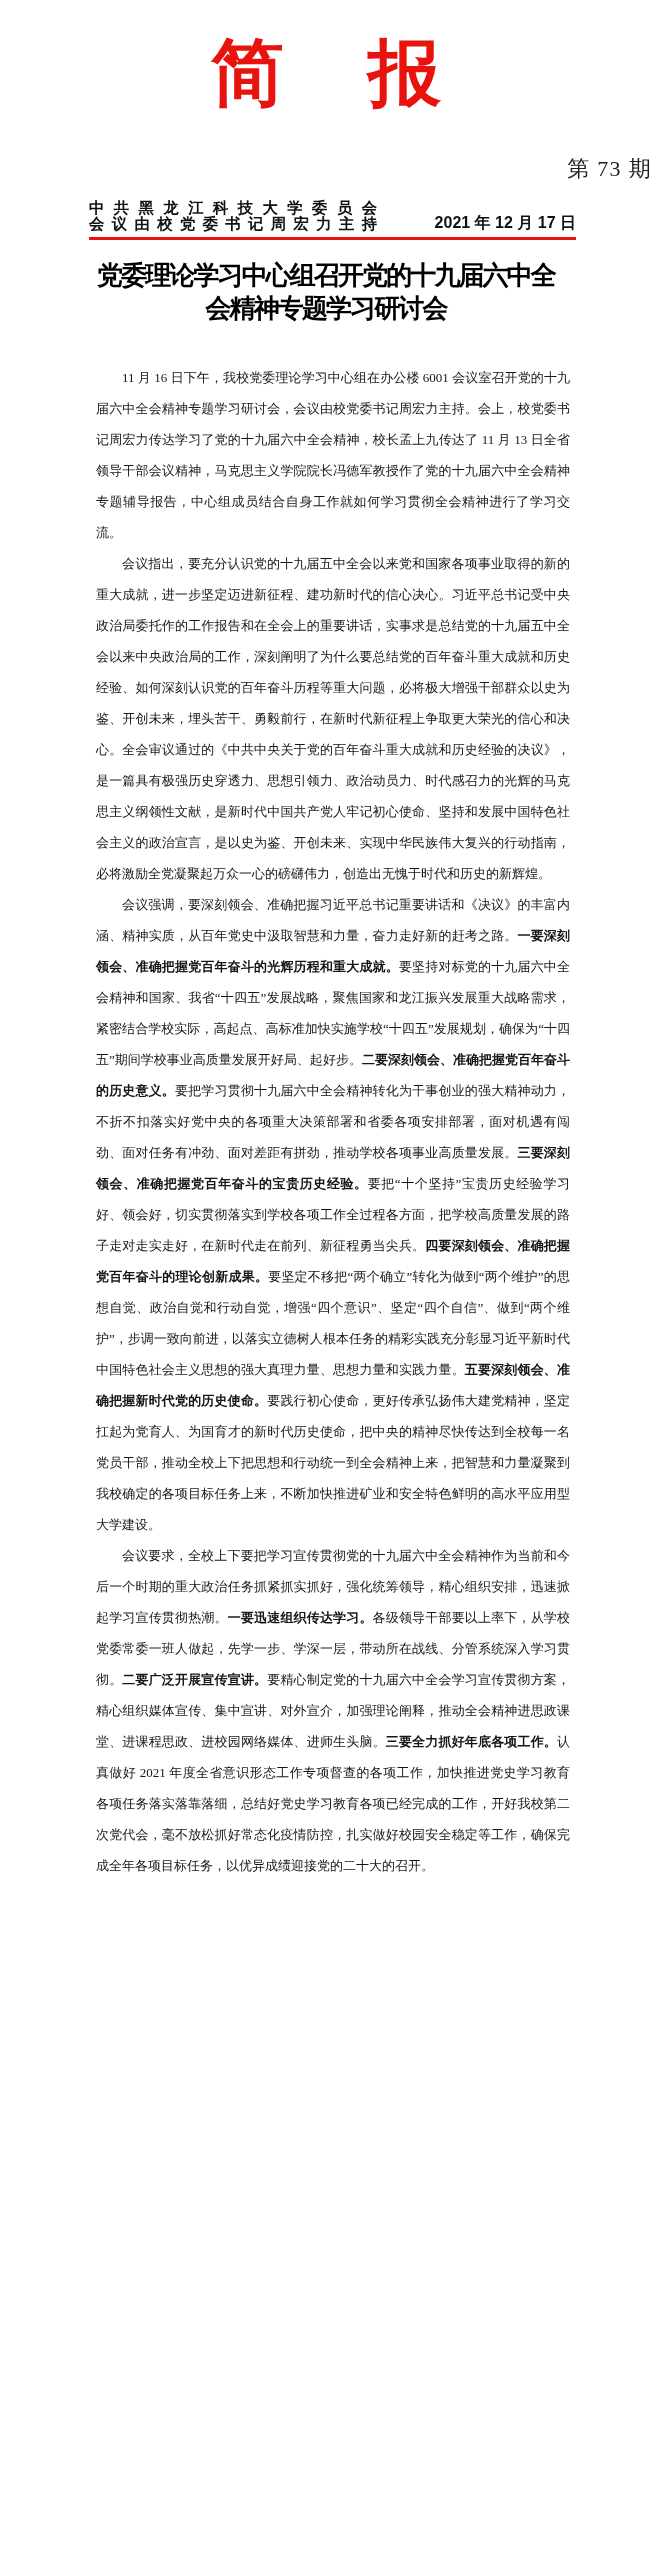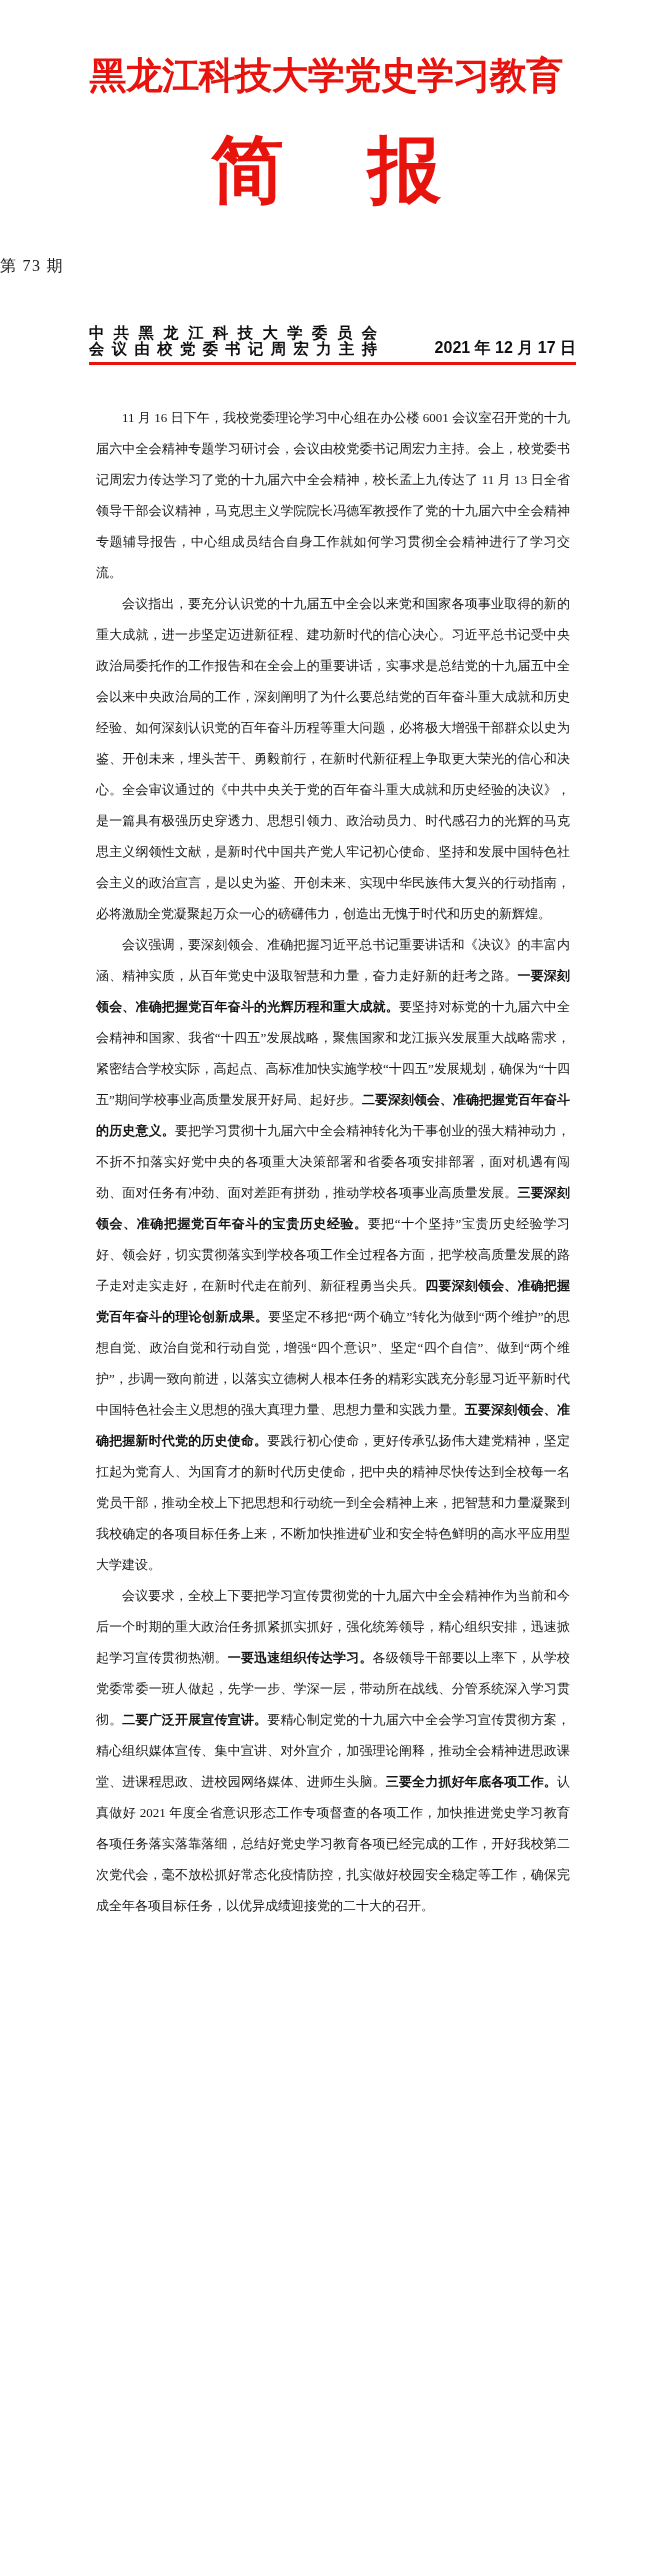--- a/index.html
+++ b/index.html
@@ -14,25 +14,25 @@
     font-family:"Liberation Serif","DejaVu Serif",serif;
     font-weight:bold; font-size:37px; line-height:42px;
     letter-spacing:-0.6px; color:var(--accent); white-space:nowrap;
   }
   .bulletin {
     margin-top:34px; display:flex; justify-content:center; gap:84px;
     font-family:"Liberation Sans","DejaVu Sans",sans-serif;
     font-weight:bold; font-size:73px; line-height:78px; color:var(--accent);
   }
   .issue {
-    margin-top:47px; text-align:left;
-    font-size:16px; line-height:19px; color:#1d1d1d; letter-spacing:1.3px;
+    margin-top:47px; text-align:right;
+    font-size:22px; line-height:19px; color:#1d1d1d; letter-spacing:1.3px;
   }
   .pub-row {
-    margin:50px 76px 0 89px;
+    margin:22px 76px 0 89px;
     display:flex; justify-content:space-between; align-items:flex-end;
   }
   .org {
     width:288px;
     font-family:"Liberation Sans","DejaVu Sans",sans-serif;
     font-weight:bold; font-size:15.3px; line-height:16px; color:#101010;
   }
   .org-line { text-align:justify; text-align-last:justify; }
   .pub-date {
     font-family:"Liberation Sans","DejaVu Sans",sans-serif;
@@ -54,39 +54,42 @@
     text-align:justify;
   }
   .body-para { margin:0; text-indent:2em; }
   .run-bold { font-weight:bold; }
 </style>
 </head>
 <body>
 
 <div class="page">
 
-  <div class="masthead">黑龙江科技大学党史学习教育</div>
 
   <div class="bulletin">
     <span>简</span>
     <span>报</span>
   </div>
 
   <div class="issue">第 73 期</div>
 
   <div class="pub-row">
     <div class="org">
       <div class="org-line">中共黑龙江科技大学委员会</div>
       <div class="org-line">会议由校党委书记周宏力主持</div>
     </div>
     <div class="pub-date">2021 年 12 月 17 日</div>
   </div>
 
   <div class="red-rule"></div>
 
+  <h1 class="article-title">
+    <span class="title-line">党委理论学习中心组召开党的十九届六中全</span>
+    <span class="title-line">会精神专题学习研讨会</span>
+  </h1>
 
   <div class="article-body">
       <p class="body-para"><span>11 月 16 日下午，我校党委理论学习中心组在办公楼 6001 会议室召开党的十九届六中全会精神专题学习研讨会，会议由校党委书记周宏力主持。会上，校党委书记周宏力传达学习了党的十九届六中全会精神，校长孟上九传达了 11 月 13 日全省领导干部会议精神，马克思主义学院院长冯德军教授作了党的十九届六中全会精神专题辅导报告，中心组成员结合自身工作就如何学习贯彻全会精神进行了学习交流。</span></p>
       <p class="body-para"><span>会议指出，要充分认识党的十九届五中全会以来党和国家各项事业取得的新的重大成就，进一步坚定迈进新征程、建功新时代的信心决心。习近平总书记受中央政治局委托作的工作报告和在全会上的重要讲话，实事求是总结党的十九届五中全会以来中央政治局的工作，深刻阐明了为什么要总结党的百年奋斗重大成就和历史经验、如何深刻认识党的百年奋斗历程等重大问题，必将极大增强干部群众以史为鉴、开创未来，埋头苦干、勇毅前行，在新时代新征程上争取更大荣光的信心和决心。全会审议通过的《中共中央关于党的百年奋斗重大成就和历史经验的决议》，是一篇具有极强历史穿透力、思想引领力、政治动员力、时代感召力的光辉的马克思主义纲领性文献，是新时代中国共产党人牢记初心使命、坚持和发展中国特色社会主义的政治宣言，是以史为鉴、开创未来、实现中华民族伟大复兴的行动指南，必将激励全党凝聚起万众一心的磅礴伟力，创造出无愧于时代和历史的新辉煌。</span></p>
       <p class="body-para"><span>会议强调，要深刻领会、准确把握习近平总书记重要讲话和《决议》的丰富内涵、精神实质，从百年党史中汲取智慧和力量，奋力走好新的赶考之路。</span><span class="run-bold">一要深刻领会、准确把握党百年奋斗的光辉历程和重大成就。</span><span>要坚持对标党的十九届六中全会精神和国家、我省“十四五”发展战略，聚焦国家和龙江振兴发展重大战略需求，紧密结合学校实际，高起点、高标准加快实施学校“十四五”发展规划，确保为“十四五”期间学校事业高质量发展开好局、起好步。</span><span class="run-bold">二要深刻领会、准确把握党百年奋斗的历史意义。</span><span>要把学习贯彻十九届六中全会精神转化为干事创业的强大精神动力，不折不扣落实好党中央的各项重大决策部署和省委各项安排部署，面对机遇有闯劲、面对任务有冲劲、面对差距有拼劲，推动学校各项事业高质量发展。</span><span class="run-bold">三要深刻领会、准确把握党百年奋斗的宝贵历史经验。</span><span>要把“十个坚持”宝贵历史经验学习好、领会好，切实贯彻落实到学校各项工作全过程各方面，把学校高质量发展的路子走对走实走好，在新时代走在前列、新征程勇当尖兵。</span><span class="run-bold">四要深刻领会、准确把握党百年奋斗的理论创新成果。</span><span>要坚定不移把“两个确立”转化为做到“两个维护”的思想自觉、政治自觉和行动自觉，增强“四个意识”、坚定“四个自信”、做到“两个维护”，步调一致向前进，以落实立德树人根本任务的精彩实践充分彰显习近平新时代中国特色社会主义思想的强大真理力量、思想力量和实践力量。</span><span class="run-bold">五要深刻领会、准确把握新时代党的历史使命。</span><span>要践行初心使命，更好传承弘扬伟大建党精神，坚定扛起为党育人、为国育才的新时代历史使命，把中央的精神尽快传达到全校每一名党员干部，推动全校上下把思想和行动统一到全会精神上来，把智慧和力量凝聚到我校确定的各项目标任务上来，不断加快推进矿业和安全特色鲜明的高水平应用型大学建设。</span></p>
       <p class="body-para"><span>会议要求，全校上下要把学习宣传贯彻党的十九届六中全会精神作为当前和今后一个时期的重大政治任务抓紧抓实抓好，强化统筹领导，精心组织安排，迅速掀起学习宣传贯彻热潮。</span><span class="run-bold">一要迅速组织传达学习。</span><span>各级领导干部要以上率下，从学校党委常委一班人做起，先学一步、学深一层，带动所在战线、分管系统深入学习贯彻。</span><span class="run-bold">二要广泛开展宣传宣讲。</span><span>要精心制定党的十九届六中全会学习宣传贯彻方案，精心组织媒体宣传、集中宣讲、对外宣介，加强理论阐释，推动全会精神进思政课堂、进课程思政、进校园网络媒体、进师生头脑。</span><span class="run-bold">三要全力抓好年底各项工作。</span><span>认真做好 2021 年度全省意识形态工作专项督查的各项工作，加快推进党史学习教育各项任务落实落靠落细，总结好党史学习教育各项已经完成的工作，开好我校第二次党代会，毫不放松抓好常态化疫情防控，扎实做好校园安全稳定等工作，确保完成全年各项目标任务，以优异成绩迎接党的二十大的召开。</span></p>
     </div>
 
 </div>
 

